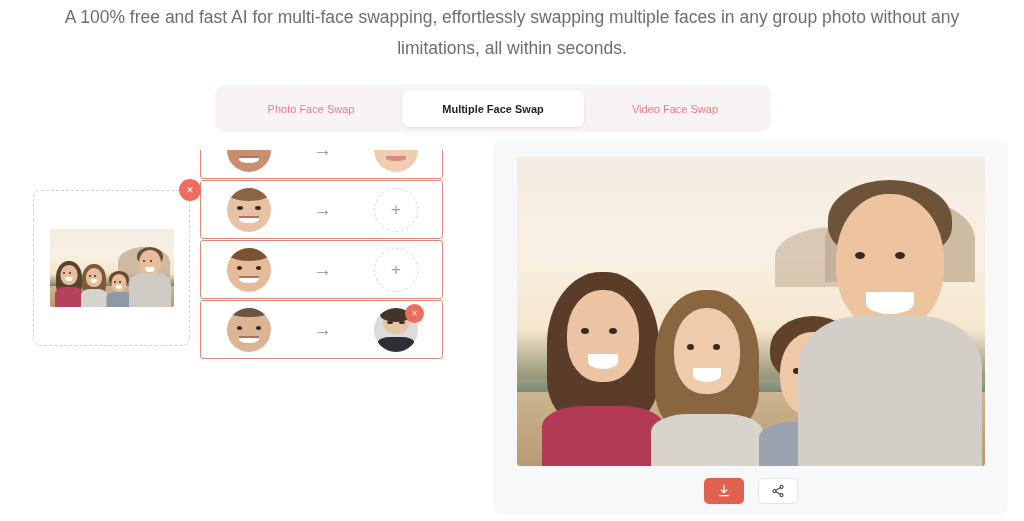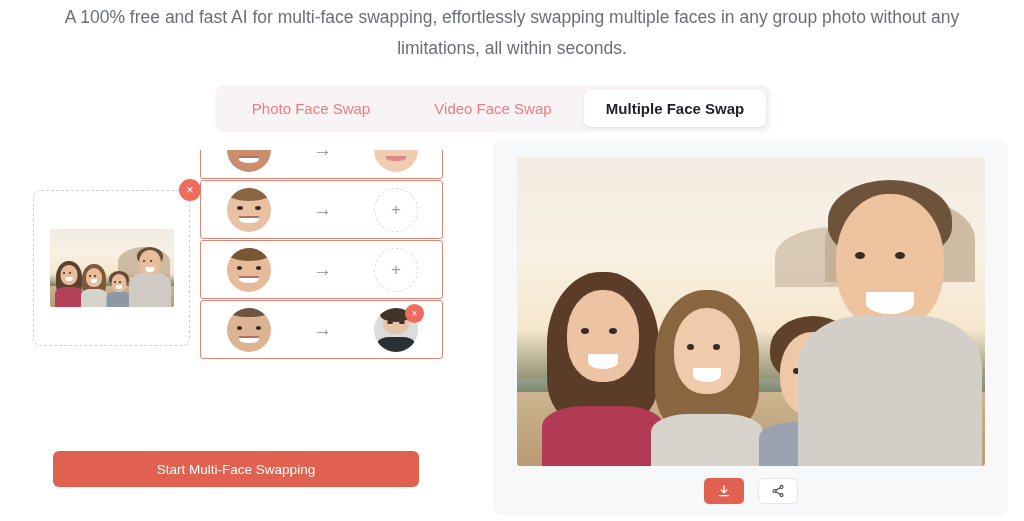--- a/index.html
+++ b/index.html
@@ -21,21 +21,21 @@
   
   .tabbar {
     position: absolute; left: 215px; top: 85px;
     width: 556px; height: 47px;
     background: #f8f4f5; border-radius: 9px;
     display: flex; align-items: center; padding: 5px;
   }
   .tab {
     flex: 1; height: 37px; border-radius: 7px;
     display: flex; align-items: center; justify-content: center;
-    font-size: 15px; color: #ef7a80; cursor: pointer;
+    font-size: 11px; color: #ef7a80; cursor: pointer;
     white-space: nowrap;
   }
   .tab.active {
     background: #ffffff; color: #1d2024; font-weight: bold;
     box-shadow: 0 1px 3px rgba(0,0,0,.10);
   }
 
   
   .left-col { position: absolute; left: 0; top: 150px; width: 470px; height: 360px; }
 
@@ -172,22 +172,22 @@
 </style>
 </head>
 <body>
 
 <div class="page">
 
   <div class="intro">A 100% free and fast AI for multi-face swapping, effortlessly swapping multiple faces in any group photo without any limitations, all within seconds.</div>
 
   <div class="tabbar">
     <div class="tab">Photo Face Swap</div>
+    <div class="tab active">Multiple Face Swap</div>
     <div class="tab">Video Face Swap</div>
-    <div class="tab active">Multiple Face Swap</div>
   </div>
 
   <div class="left-col">
 
     <div class="upload-wrap">
       <div class="close-badge">×</div>
       <div class="upload-box">
         <div class="thumb">
           <div class="scene">
             <div class="sky"></div>
@@ -305,21 +305,20 @@
               <div style="position:absolute;left:8%;bottom:0;width:84%;height:34%;background:#2b2f36;border-radius:34% 34% 0 0;"></div>
               <div class="fc-eye" style="left:30%;top:30%;height:7%;"></div>
                 <div class="fc-eye" style="right:30%;top:30%;height:7%;"></div>
               </div>
           </div>
         </div>
 
       </div>
     </div>
 
-    <button class="cta">Start Multi-Face Swapping</button>
   </div>
 
   <div class="result-card">
     <div class="result-img">
       <div class="scene">
         <div class="sky"></div>
         <div class="mtn" style="right:10px;top:40px;width:150px;height:85px;border-radius:50% 50% 0 0;"></div>
         <div class="mtn" style="right:90px;top:70px;width:120px;height:60px;border-radius:50% 50% 0 0;opacity:.55;"></div>
         <div class="trees" style="bottom:22%;height:22%;"></div>
         <div class="ground" style="height:24%;"></div>

